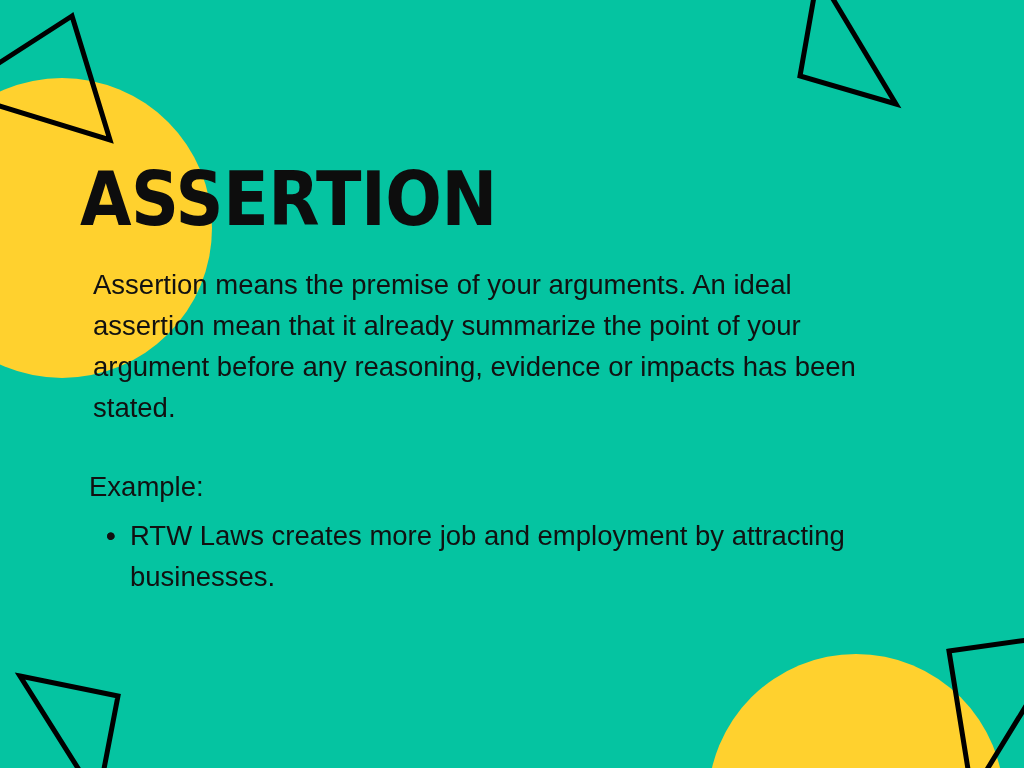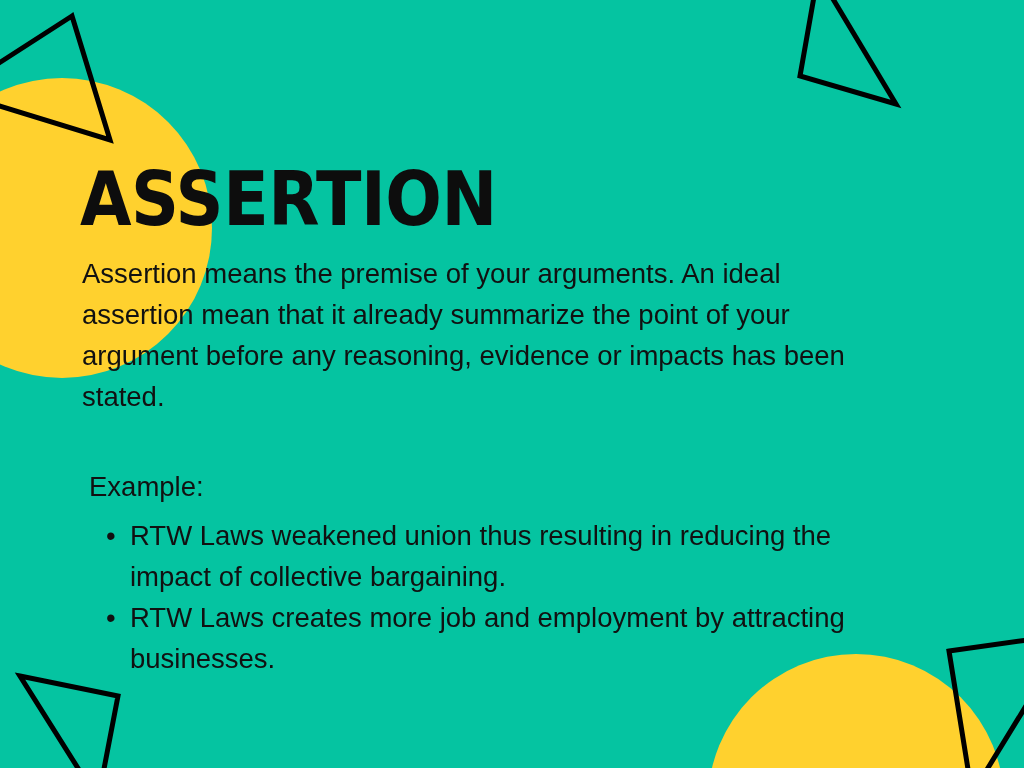--- a/index.html
+++ b/index.html
@@ -55,21 +55,21 @@
     transform: scaleX(0.90);
     transform-origin: left center;
     white-space: nowrap;
   }
 
   #body-text {
     position: absolute;
     left: 81px;
     top: 252px;
     width: 815px;
-    margin: 1px;
+    margin: 12px;
     font-family: "Liberation Sans", sans-serif;
     font-size: 27.5px;
     line-height: 41px;
     font-weight: 400;
     color: #111111;
   }
 
   #example-block {
     position: absolute;
     left: 81px;
@@ -138,21 +138,20 @@
 
     <p id="body-text">Assertion means the premise of your arguments. An ideal assertion mean that it already summarize the point of your argument before any reasoning, evidence or impacts has been stated.</p>
 
     <div id="example-block">
 
       <p id="example-label">Example:</p>
 
       <ul id="bullet-list">
         <li>
           <span class="bullet-dot">•</span>
-          <span>RTW Laws weakened union thus resulting in reducing the impact of collective bargaining.</span>
         </li>
         <li>
           <span class="bullet-dot">•</span>
           <span>RTW Laws creates more job and employment by attracting businesses.</span>
         </li>
       </ul>
 
     </div>
 
   </div>

